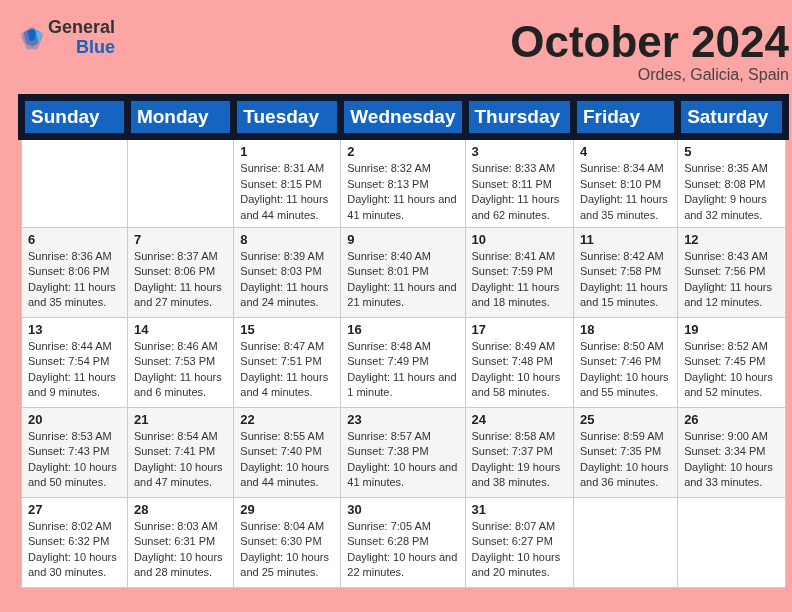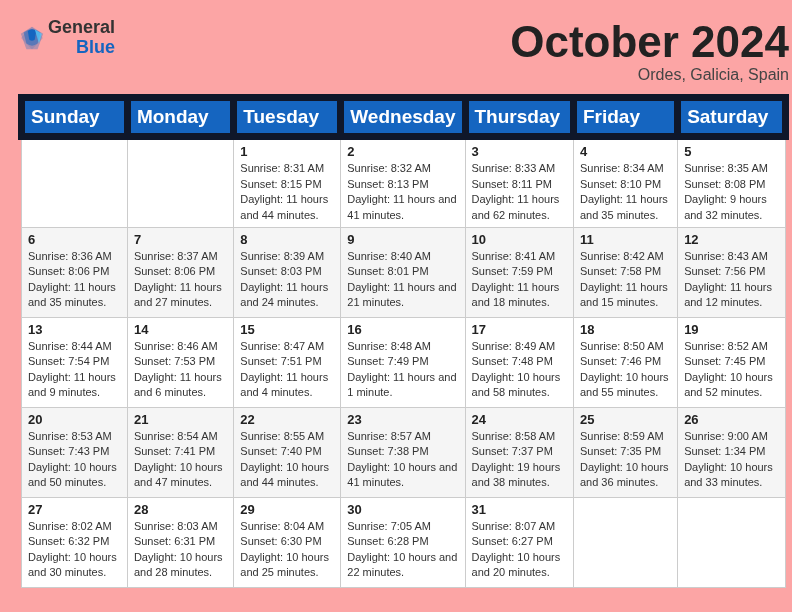--- a/index.html
+++ b/index.html
@@ -345,21 +345,21 @@
         <div class="day-info">
           <span>Sunrise: 8:59 AM</span><br>
           <span>Sunset: 7:35 PM</span><br>
           <span>Daylight: 10 hours and 36 minutes.</span>
         </div>
       </td>
           <td>
         <span class="day-number">26</span>
         <div class="day-info">
           <span>Sunrise: 9:00 AM</span><br>
-          <span>Sunset: 1:34 PM</span><br>
+          <span>Sunset: 3:34 PM</span><br>
           <span>Daylight: 10 hours and 33 minutes.</span>
         </div>
       </td>
         </tr>
         <tr>
           <td>
         <span class="day-number">27</span>
         <div class="day-info">
           <span>Sunrise: 8:02 AM</span><br>
           <span>Sunset: 6:32 PM</span><br>

